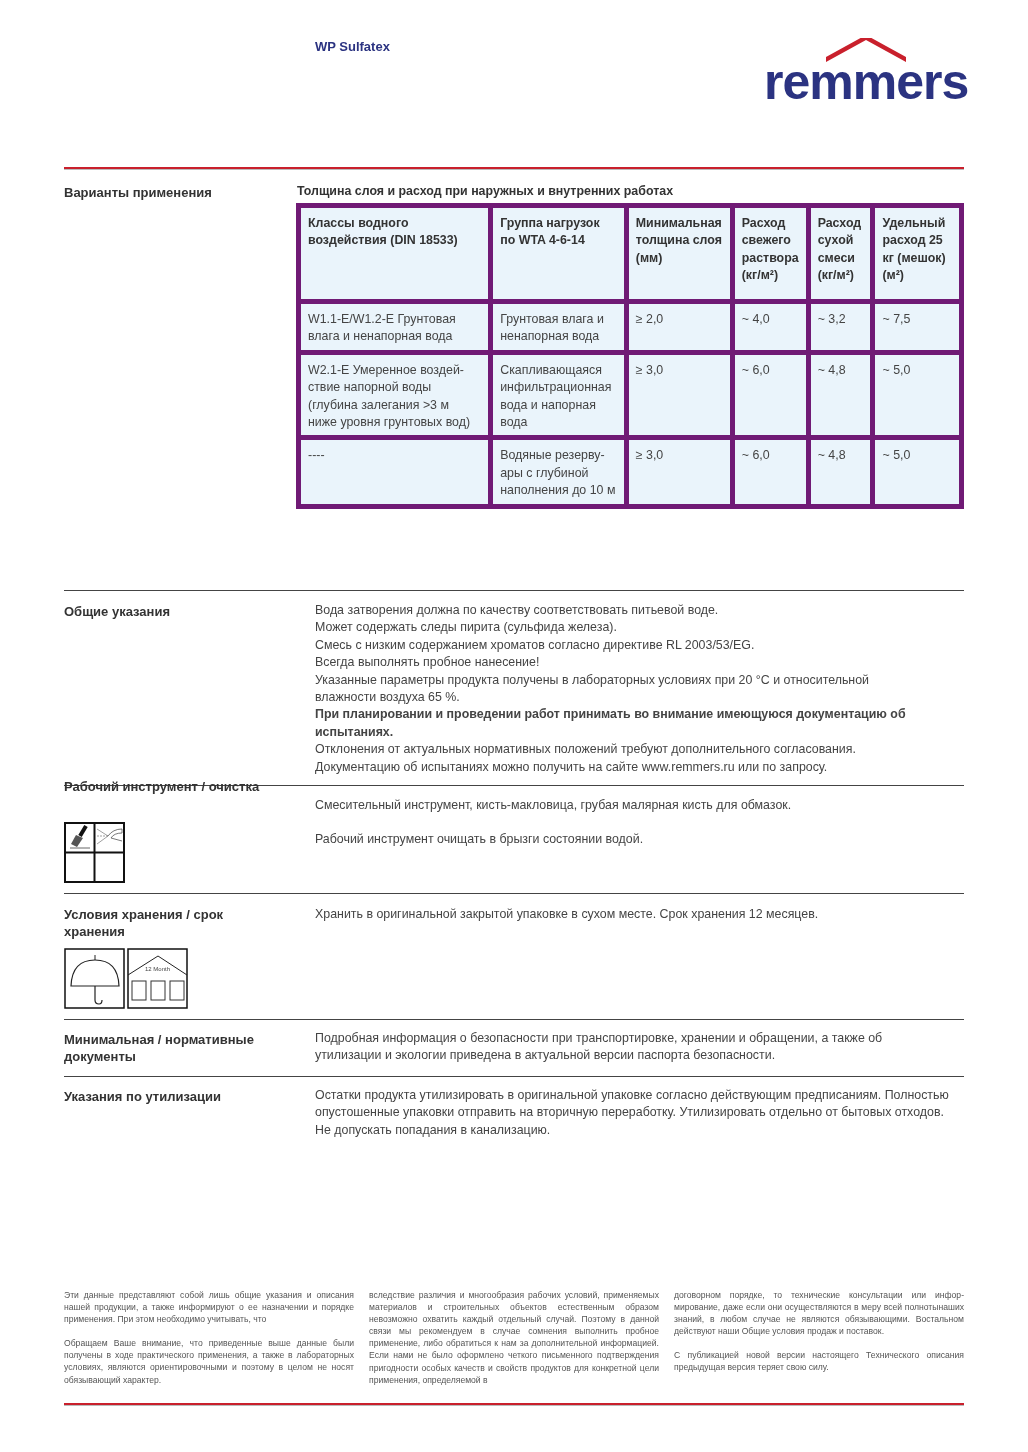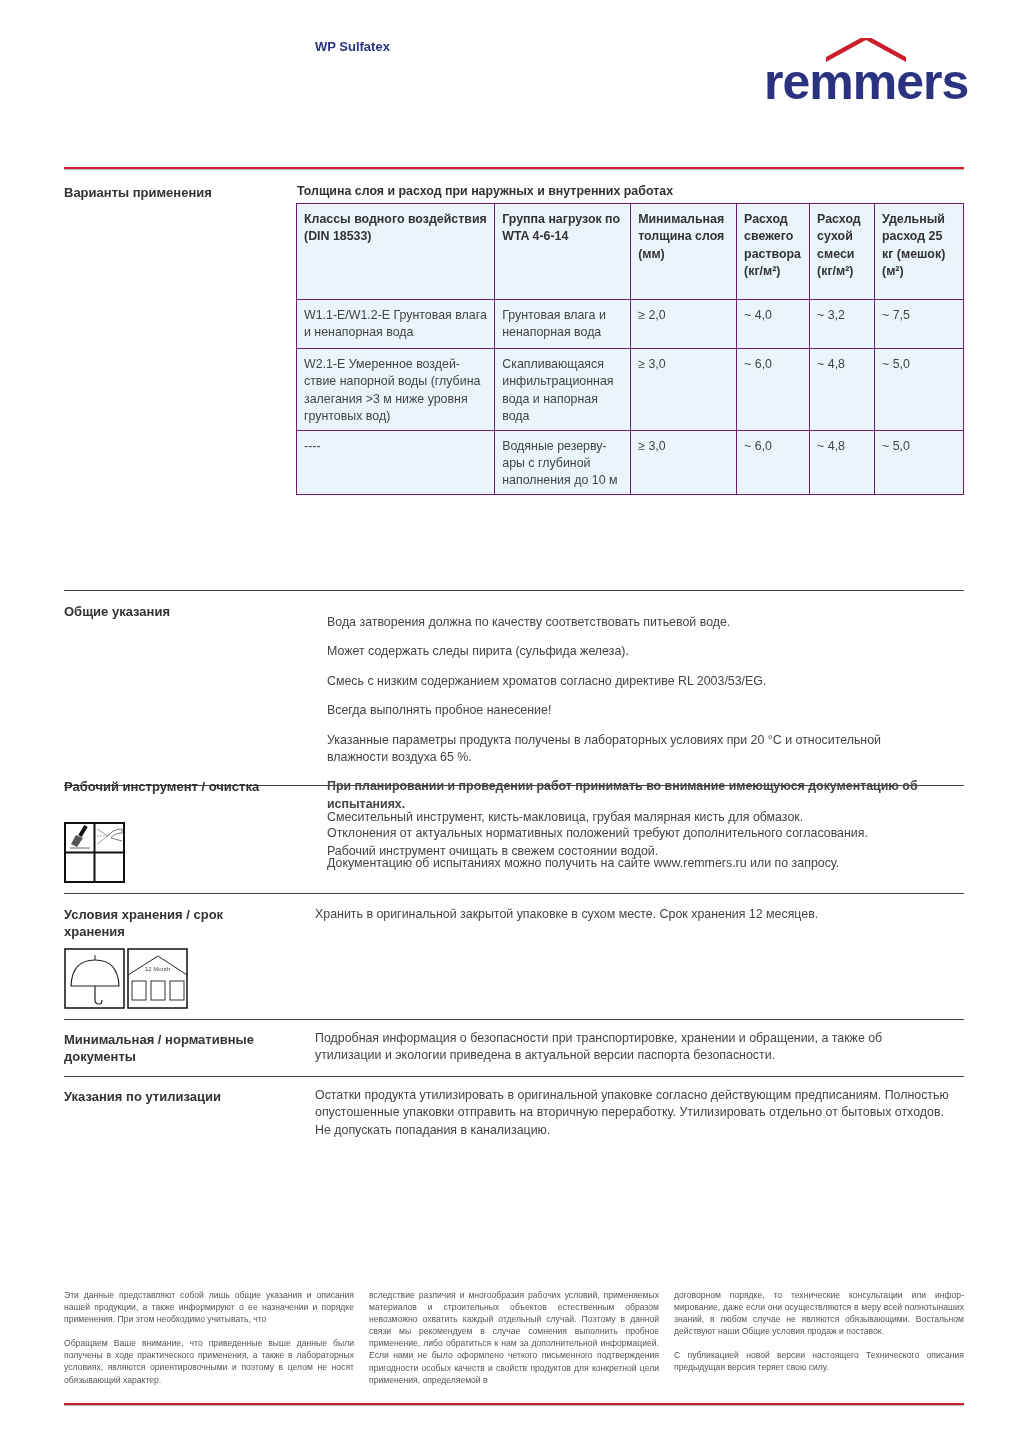--- a/index.html
+++ b/index.html
@@ -28,32 +28,32 @@
       background: #444;
     }
     .sec-label {
       position: absolute; left: 64px; width: 220px;
       font-size: 13px; font-weight: bold; color: #333; line-height: 17px;
     }
     .sec-body {
       position: absolute; left: 315px; width: 650px;
       font-size: 12.4px; color: #444; line-height: 17.4px;
     }
-    .sec-body p { margin: 12px; }
+    .sec-body p { margin: 0; }
     .table-title {
       position: absolute; left: 297px; top: 184px;
       font-size: 12.4px; font-weight: bold; color: #333;
     }
     table.usage {
       position: absolute; left: 296px; top: 203px; width: 668px;
       border-collapse: collapse; background: #eaf4fb;
       font-size: 12.4px; color: #444; line-height: 17.4px;
     }
     table.usage th, table.usage td {
-      border: 1px solid #701a75; vertical-align: top; text-align: left;
+      border: 5px solid #701a75; vertical-align: top; text-align: left;
       padding: 7px 7px 7px 7px;
     }
     table.usage th { font-weight: bold; color: #333; padding-bottom: 4px; }
     table.usage td { padding-bottom: 4px; }
     .icon-box { position: absolute; }
     .footer {
       position: absolute; top: 1289px; left: 64px; width: 900px;
       display: flex; justify-content: space-between;
       font-size: 8.6px; color: #555; line-height: 12.1px;
     }
@@ -136,21 +136,21 @@
   <p style="width:600px;font-weight:bold;">При планировании и проведении работ принимать во внимание имеющуюся документацию об испытаниях.</p>
   <p>Отклонения от актуальных нормативных положений требуют дополнительного согласования.</p>
   <p>Документацию об испытаниях можно получить на сайте www.remmers.ru или по запросу.</p>
 </div>
 
 <div class="rule-dark" style="top:785px;"></div>
 
 <div class="sec-label" style="top:778px;">Рабочий инструмент / очистка</div>
 <div class="sec-body" style="top:797px;">
   <p>Смесительный инструмент, кисть-макловица, грубая малярная кисть для обмазок.</p>
-  <p style="margin-top:17px;">Рабочий инструмент очищать в свежем состоянии водой.</p>
+  <p style="margin-top:17px;">Рабочий инструмент очищать в брызги состоянии водой.</p>
 </div>
 <div class="icon-box" style="left:64px; top:822px;">
   <svg width="61" height="61" viewBox="0 0 61 61">
     <rect x="1" y="1" width="59" height="59" fill="#fff" stroke="#111" stroke-width="2"></rect>
     <line x1="30.5" y1="1" x2="30.5" y2="60" stroke="#111" stroke-width="2"></line>
     <line x1="1" y1="30.5" x2="60" y2="30.5" stroke="#111" stroke-width="2"></line>
 
     <line x1="22" y1="4" x2="16" y2="14" stroke="#111" stroke-width="4"></line>
     <polygon points="12,13 19,16 13,25 7,22" fill="#555"></polygon>
     <line x1="6" y1="26" x2="26" y2="26" stroke="#666" stroke-width="1"></line>

